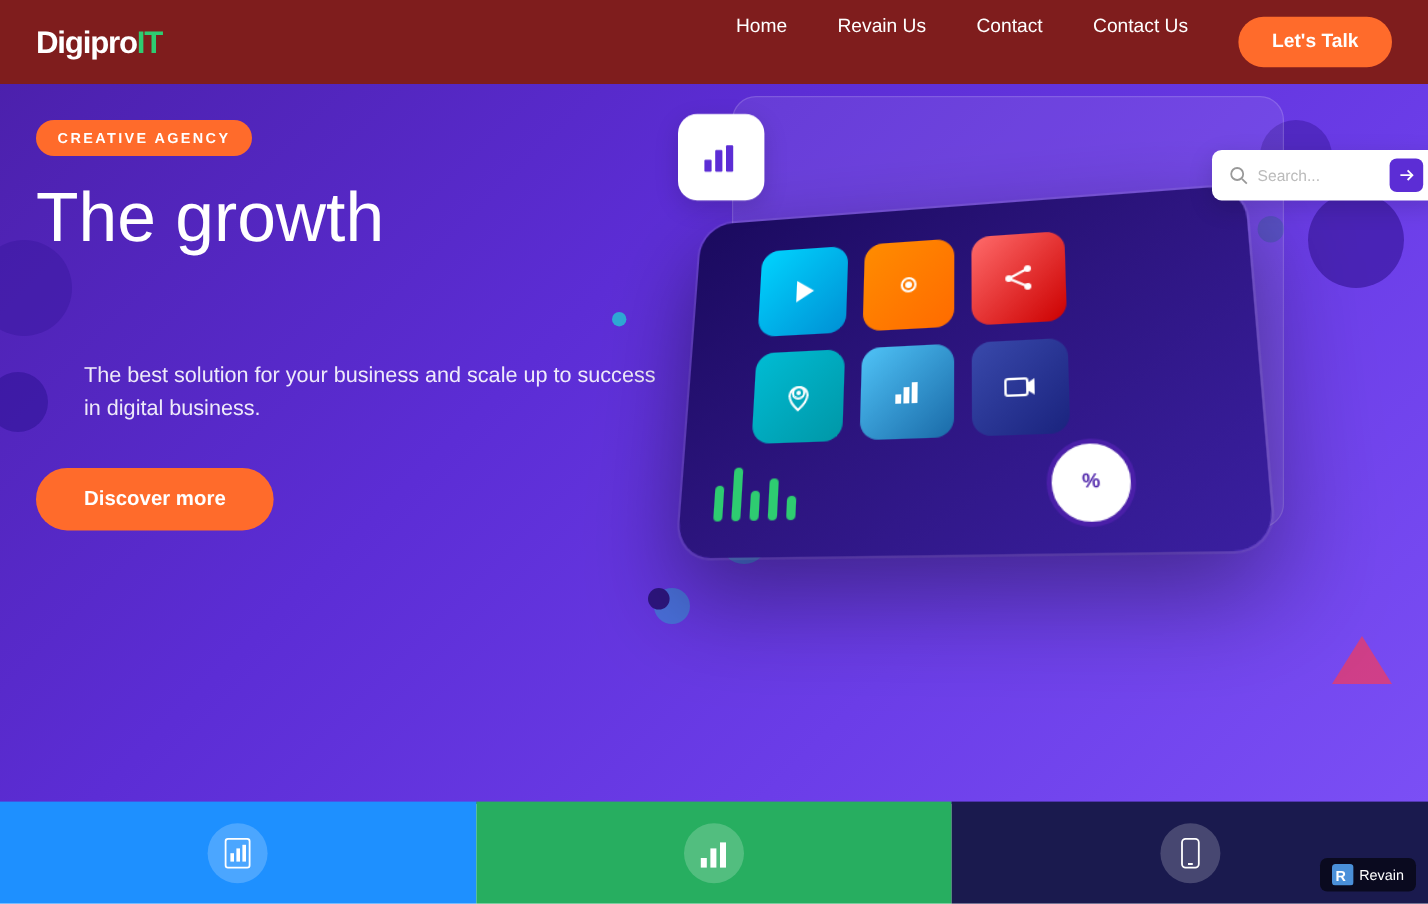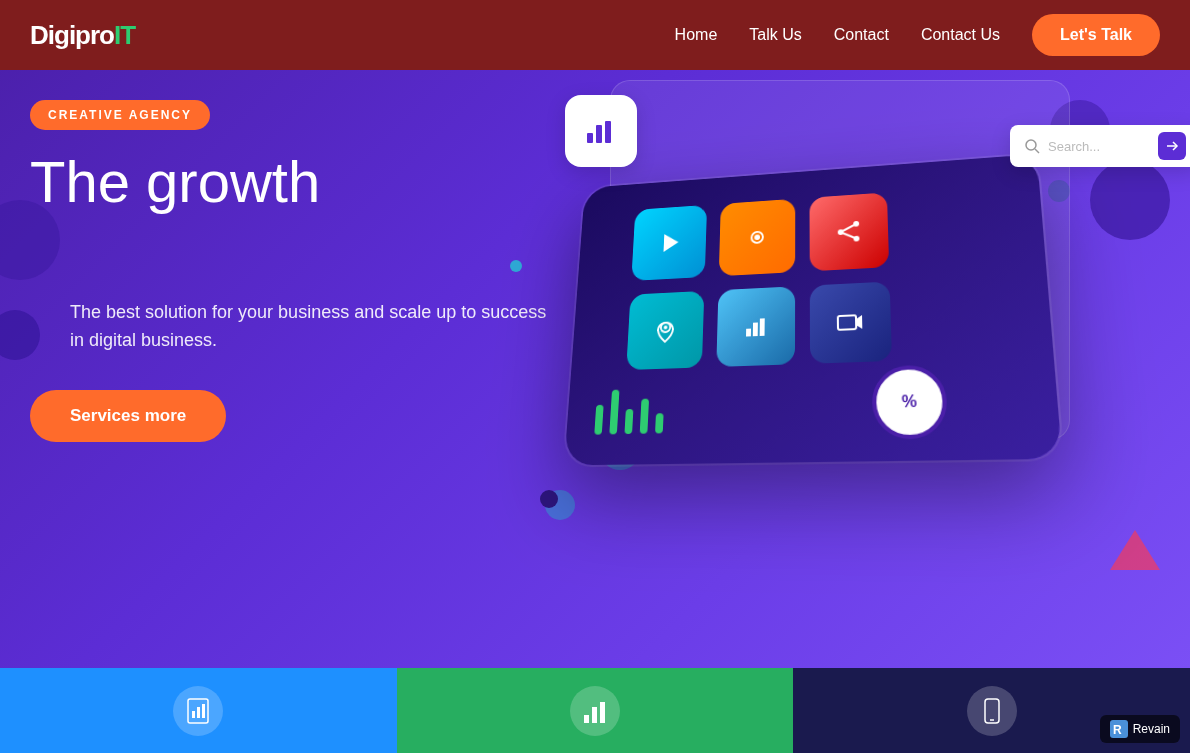--- a/index.html
+++ b/index.html
@@ -18,22 +18,22 @@
       z-index: 10;
     }
     .logo {
       font-size: 26px;
       font-weight: 900;
       color: white;
       letter-spacing: -1px;
     }
     .nav-links {
       display: flex;
-      align-items: center;
-      gap: 32px;
+      align-items: flex-start;
+      gap: 42px;
     }
     .nav-link {
       color: white;
       text-decoration: none;
       font-size: 16px;
       font-weight: 500;
       cursor: pointer;
     }
     .lets-talk-btn {
       background: #ff6b2b;
@@ -286,21 +286,21 @@
   </style>
 </head>
 <body>
 
 <nav class="navbar">
   <div class="logo">
     <span style="color:white;">Digipro</span><span style="color:#2ecc71;">IT</span>
   </div>
   <div class="nav-links">
     <a class="nav-link">Home</a>
-    <a class="nav-link">Talk Us</a>
+    <a class="nav-link">Revain Us</a>
     <a class="nav-link">Contact</a>
     <a class="nav-link">Contact Us</a>
     <button class="lets-talk-btn">Let's Talk</button>
   </div>
 </nav>
 
 <section class="hero">
 
   <div class="circle-deco circle-1"></div>
   <div class="circle-deco circle-2"></div>
@@ -314,21 +314,21 @@
   <div class="dot" style="width:18px;height:18px;background:#2d1580;top:490px;left:540px;"></div>
   <div class="dot" style="width:22px;height:22px;background:#3949ab;top:180px;right:120px;opacity:0.6;"></div>
 
   <div class="hero-content">
     <div class="badge">CREATIVE AGENCY</div>
     <h1 class="hero-title">
       <span>The growth</span><br>
       <br>
     </h1>
     <p class="hero-subtitle">The best solution for your business and scale up to success in digital business.</p>
-    <button class="discover-btn">Services more</button>
+    <button class="discover-btn">Discover more</button>
   </div>
 
   <div class="hero-illustration">
 
     <div class="bg-card"></div>
 
     <div class="phone-device">
 
       <div class="app-grid">
         <div class="app-icon cyan">

